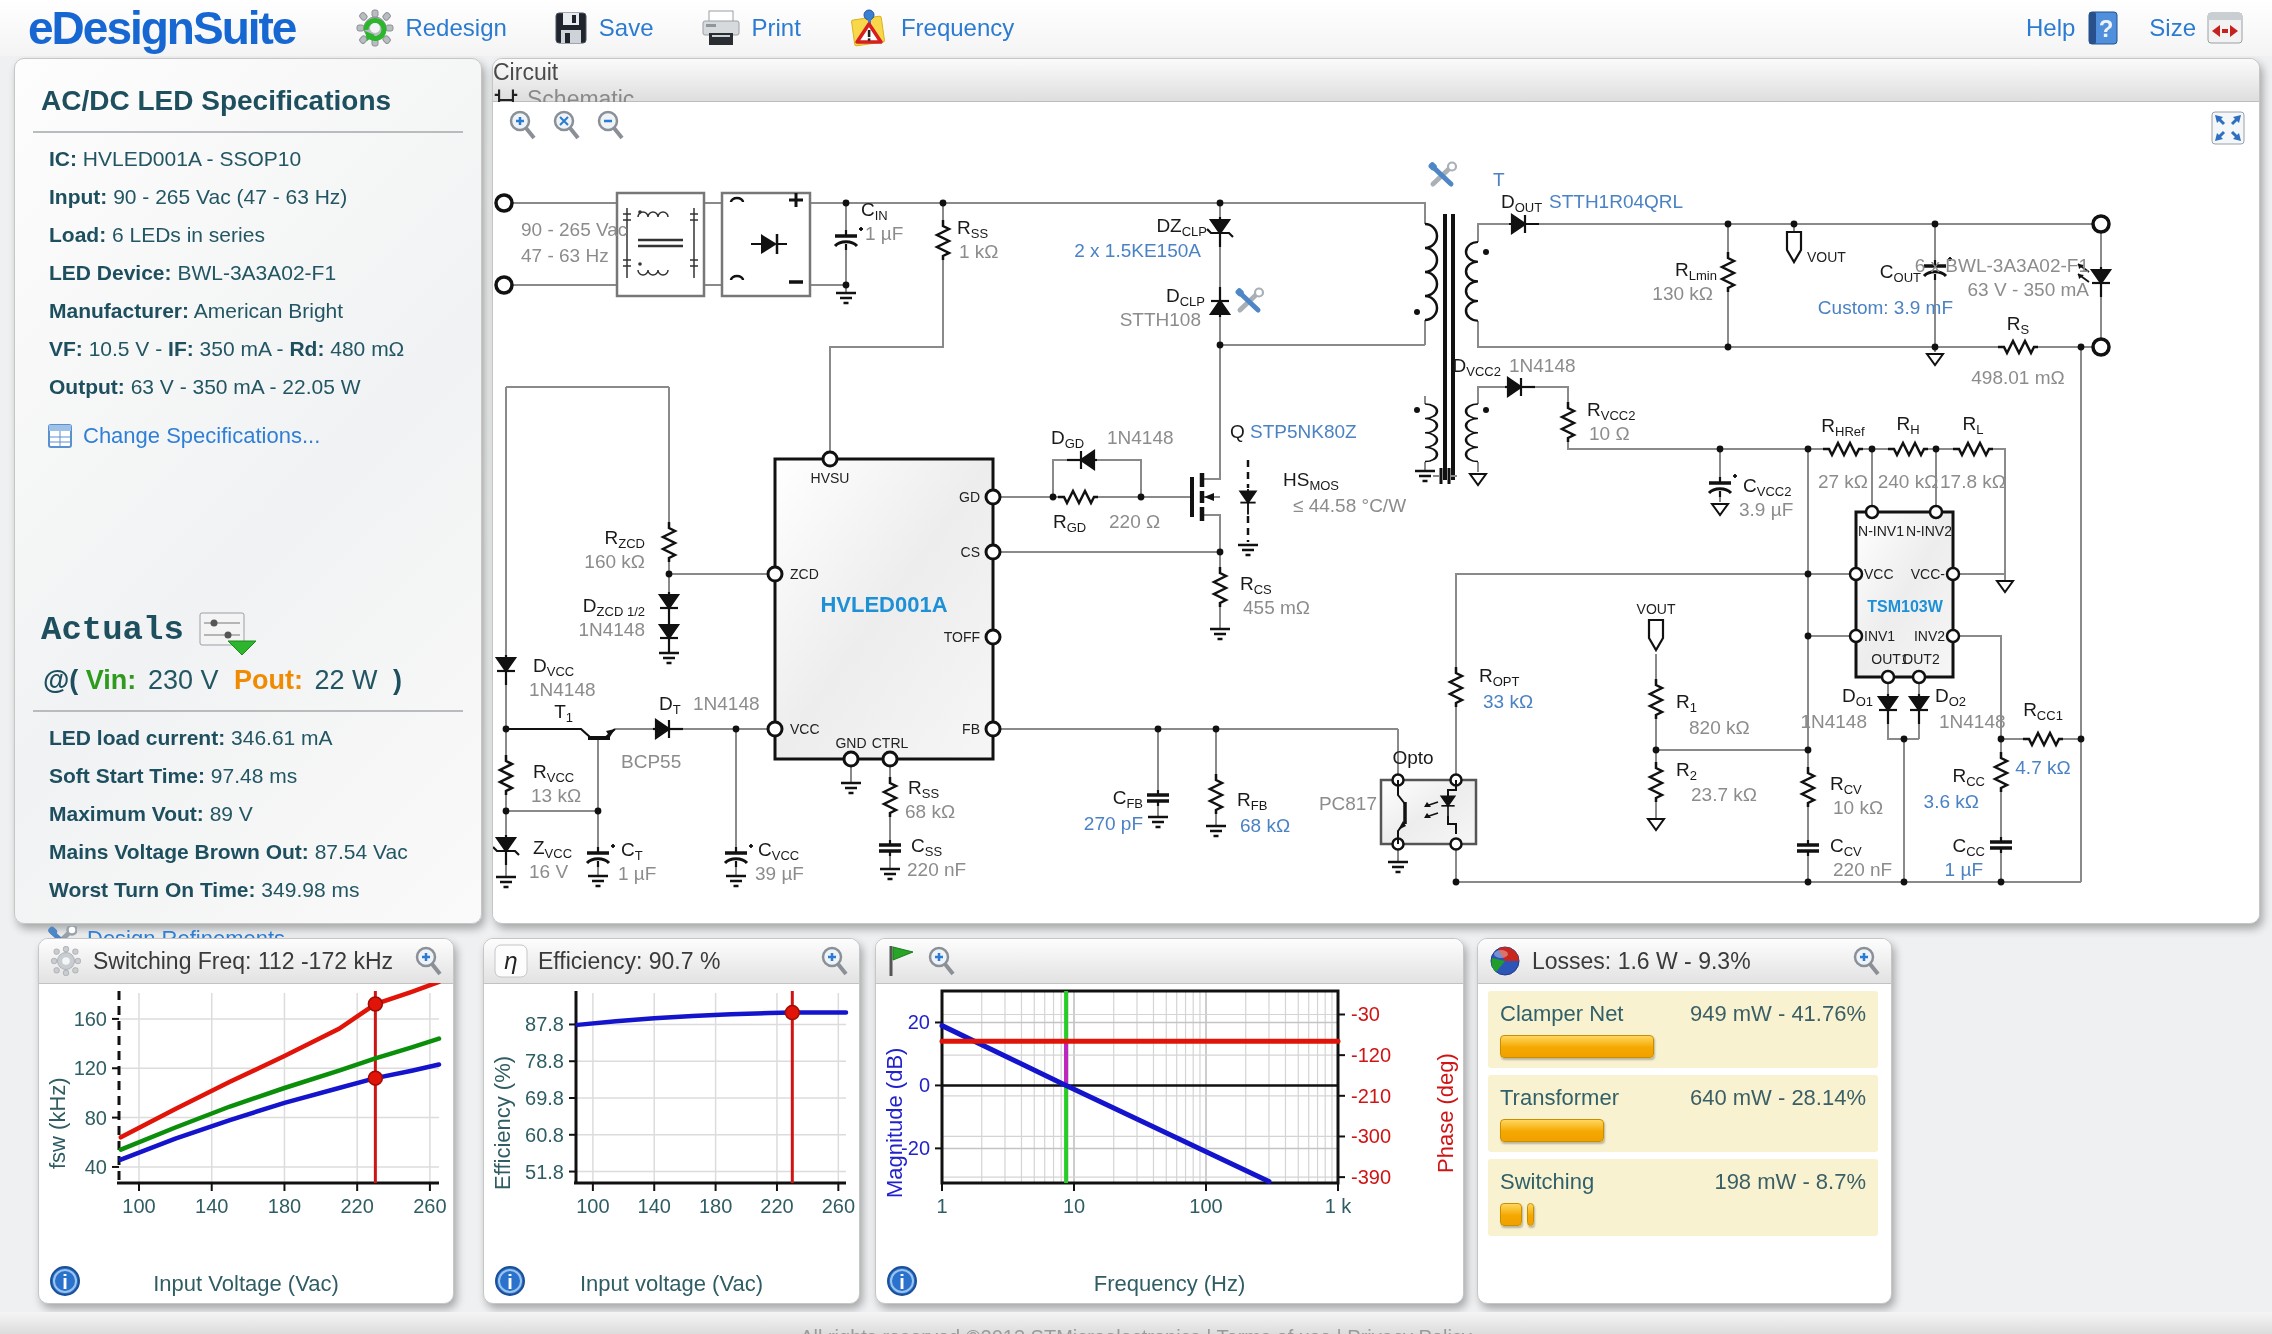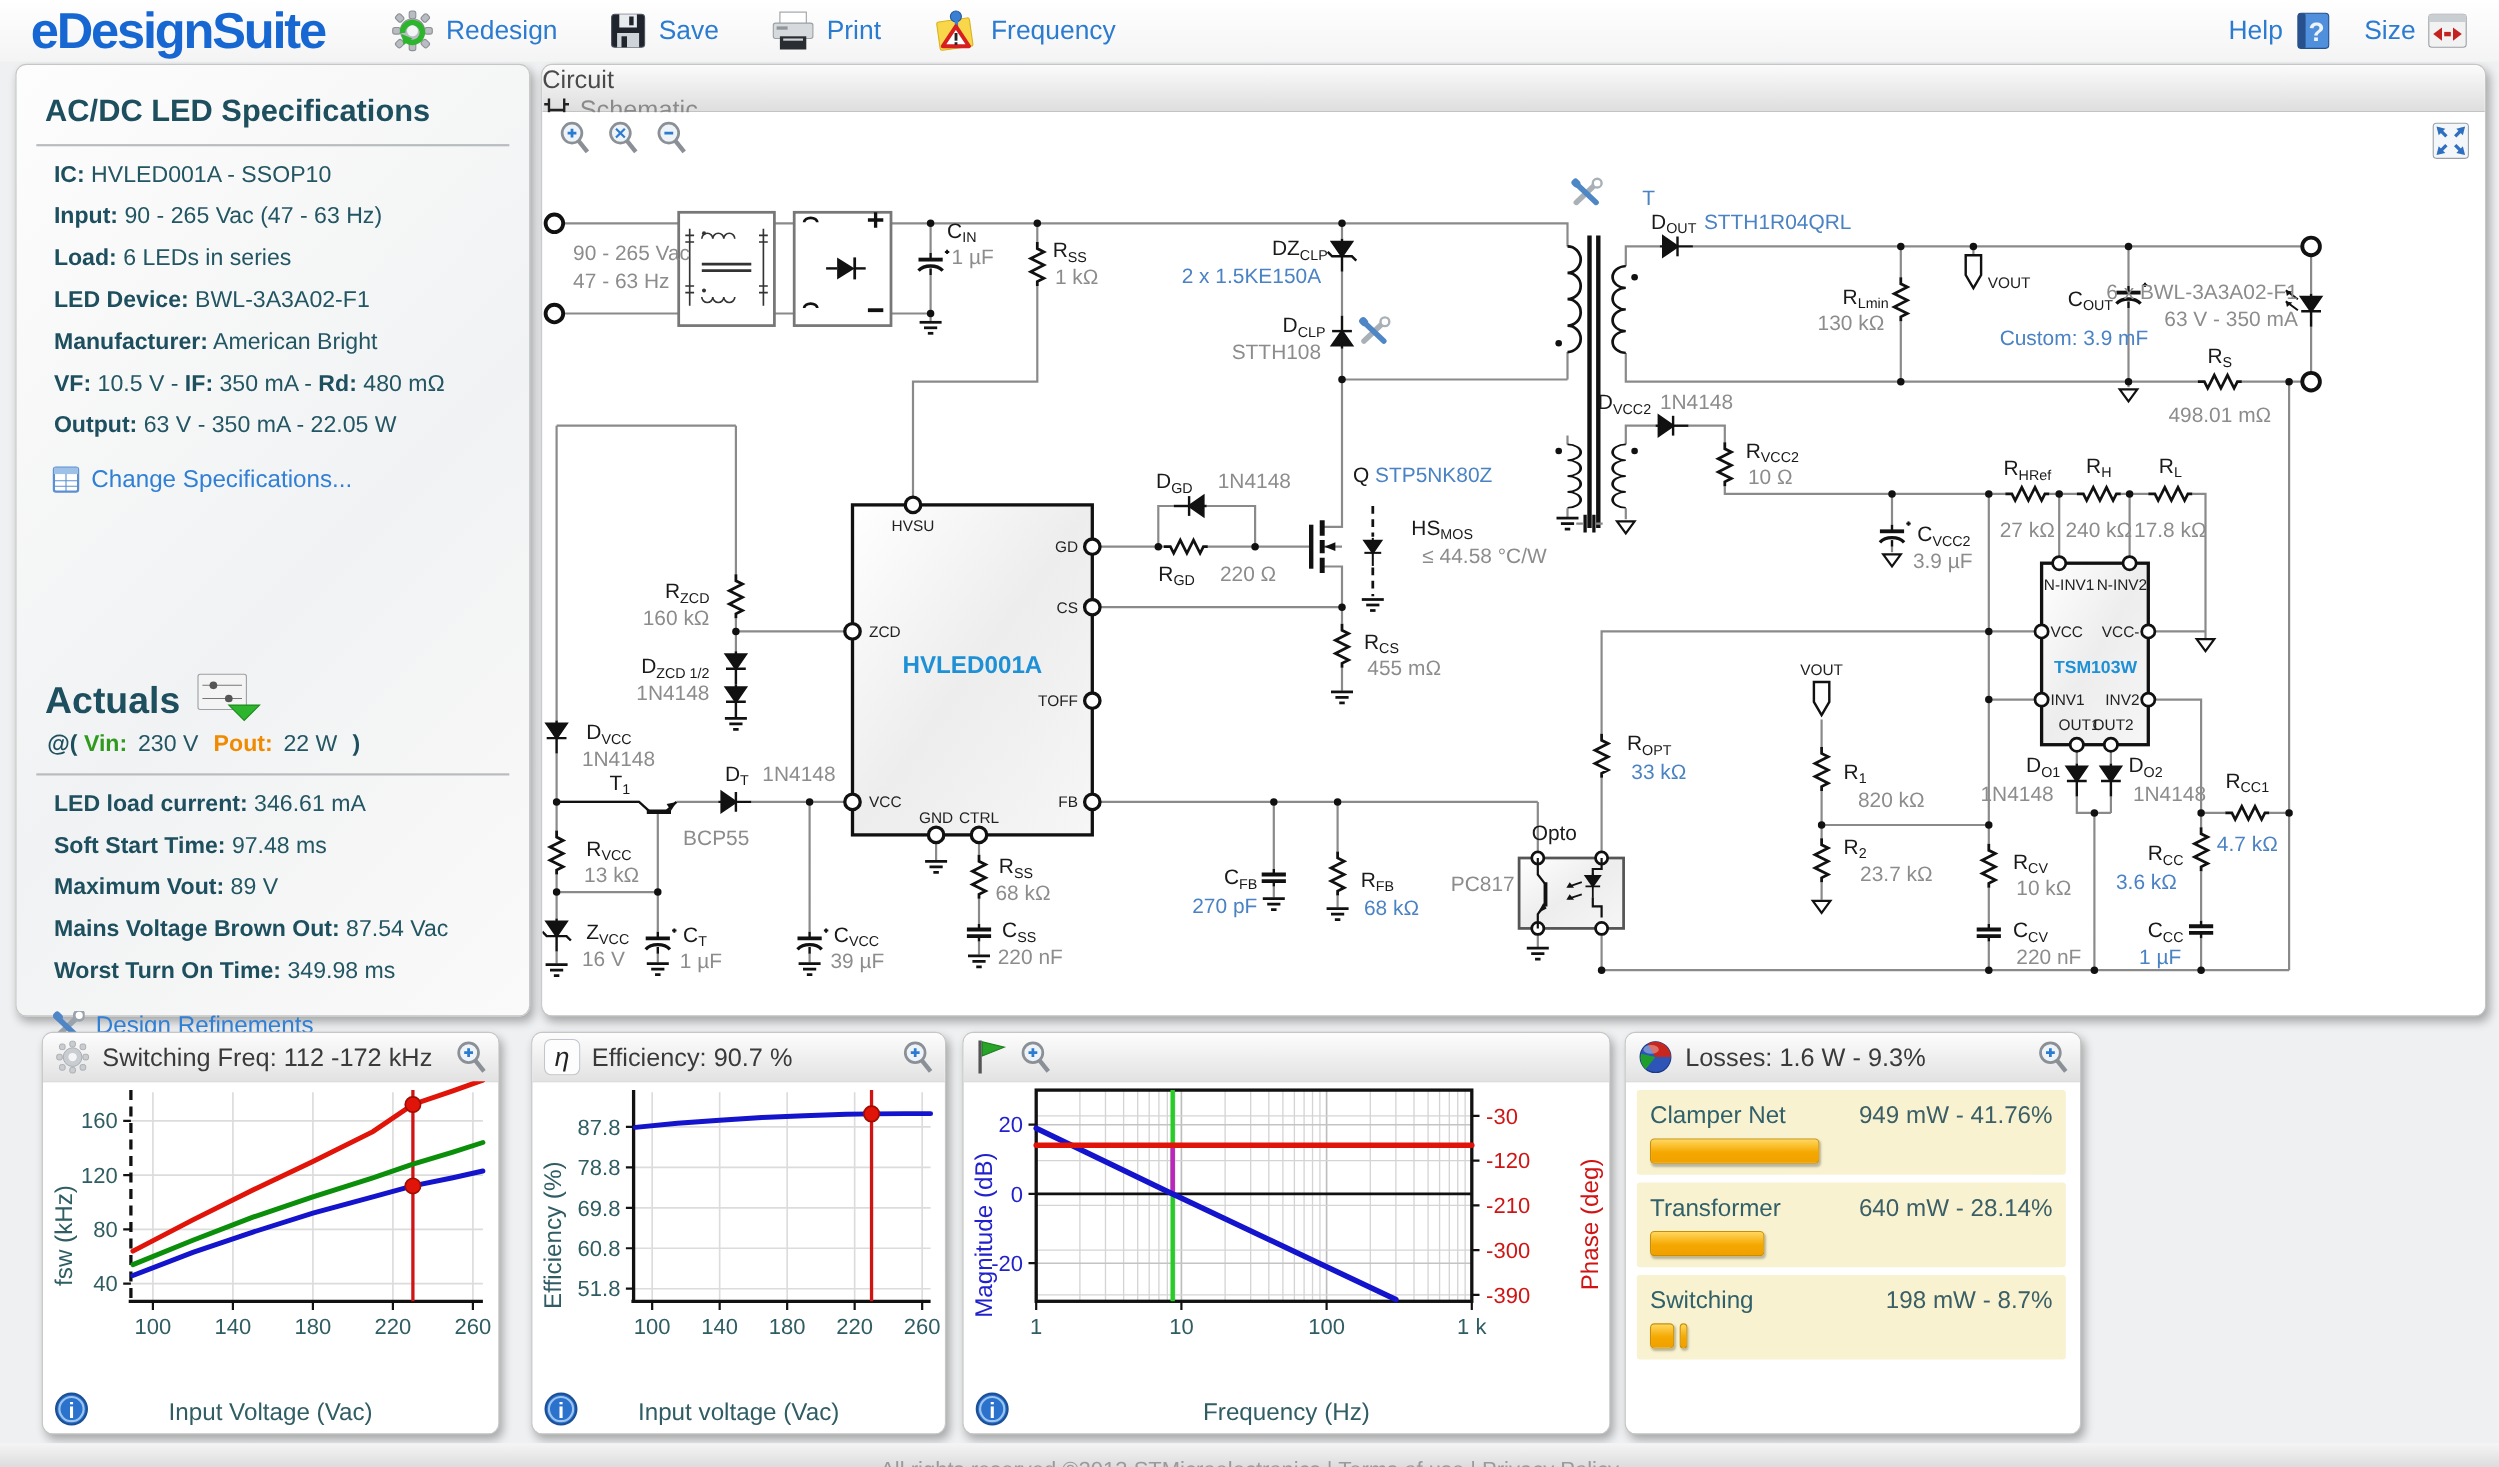--- a/index.html
+++ b/index.html
@@ -18,23 +18,23 @@
         box-shadow:3px 5px 9px rgba(0,0,0,.30);}
   
   #sidebar{left:14px;top:58px;width:466px;height:864px;
      background:linear-gradient(135deg,#fdfdfd 0%,#f1f2f3 55%,#fafafa 100%);}
   #sidebar h1{margin:26px 0 0 26px;font-size:28px;color:#1d4f5e;}
   .srule{height:2px;background:#b9bcbe;margin:14px 18px 10px 18px;}
   .specline{margin:14px 0 0 34px;font-size:21px;color:#235663;}
   .specline b{color:#1d4f5e;}
   .slink{display:flex;align-items:flex-start;gap:10px;margin:24px 0 0 32px;font-size:22px;color:#2f7fd6;cursor:pointer;}
   #actuals{position:absolute;left:0;top:552px;width:466px;}
-  #actuals .ttl{display:flex;align-items:flex-end;margin-left:26px;}
+  #actuals .ttl{display:flex;align-items:flex-start;margin-left:26px;font-family:Liberation Mono, monospace;}
   #actuals .ttl .t{font-size:34px;font-weight:700;color:#1d4f5e;}
-  #atline{margin:8px 0 5px 28px;font-size:21px;font-weight:700;color:#1d4f5e;}
+  #atline{margin:8px 0 5px 28px;font-size:27px;font-weight:700;color:#1d4f5e;}
   #atline .vin{color:#2f9a1d;} #atline .pout{color:#f08a00;}
   #atline .v{font-weight:400;color:#235663;padding:0 8px 0 4px;}
   
   #circuit{left:492px;top:58px;width:1766px;height:864px;overflow:hidden;}
   .phead{height:42px;background:linear-gradient(#fbfbfb,#dedede);
      border-bottom:1px solid #bdbdbd;border-radius:9px 9px 0 0;
      display:flex;align-items:flex-start;font-size:23px;color:#4a4a4a;flex-direction:column;}
   .phead .grow{flex:1;}
   .tab{display:flex;align-items:center;gap:8px;cursor:pointer;}
   #schemtab{color:#8a8a8a;} #bomtab{color:#2b7bd1;margin:0 18px 0 16px;}

